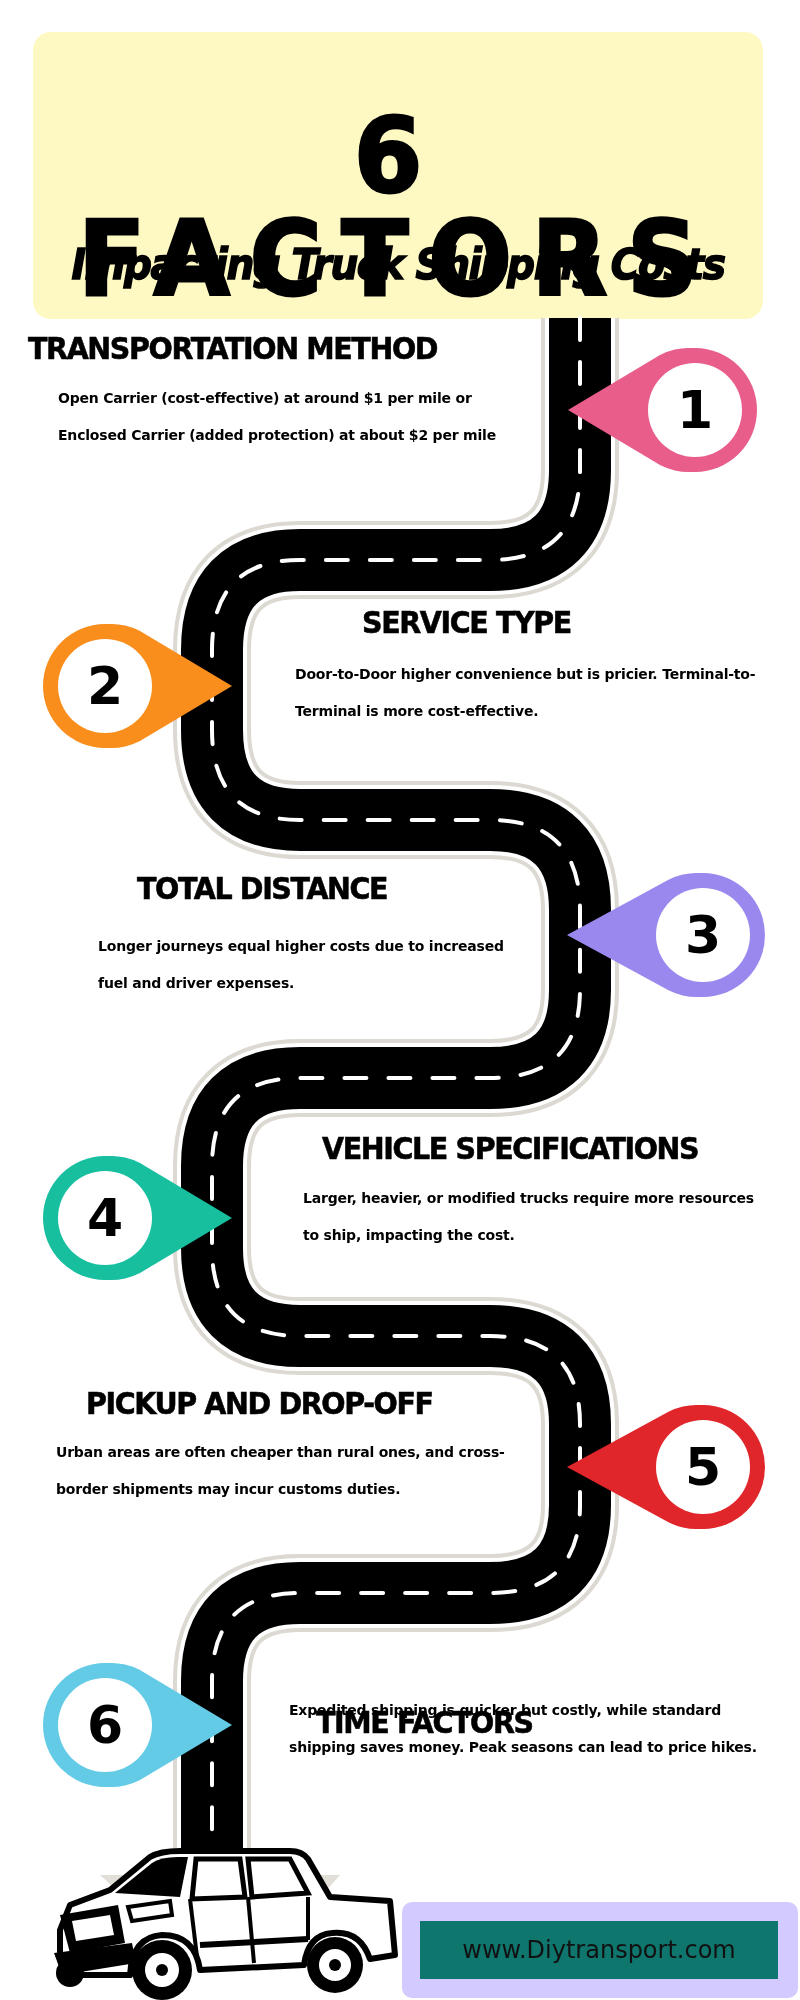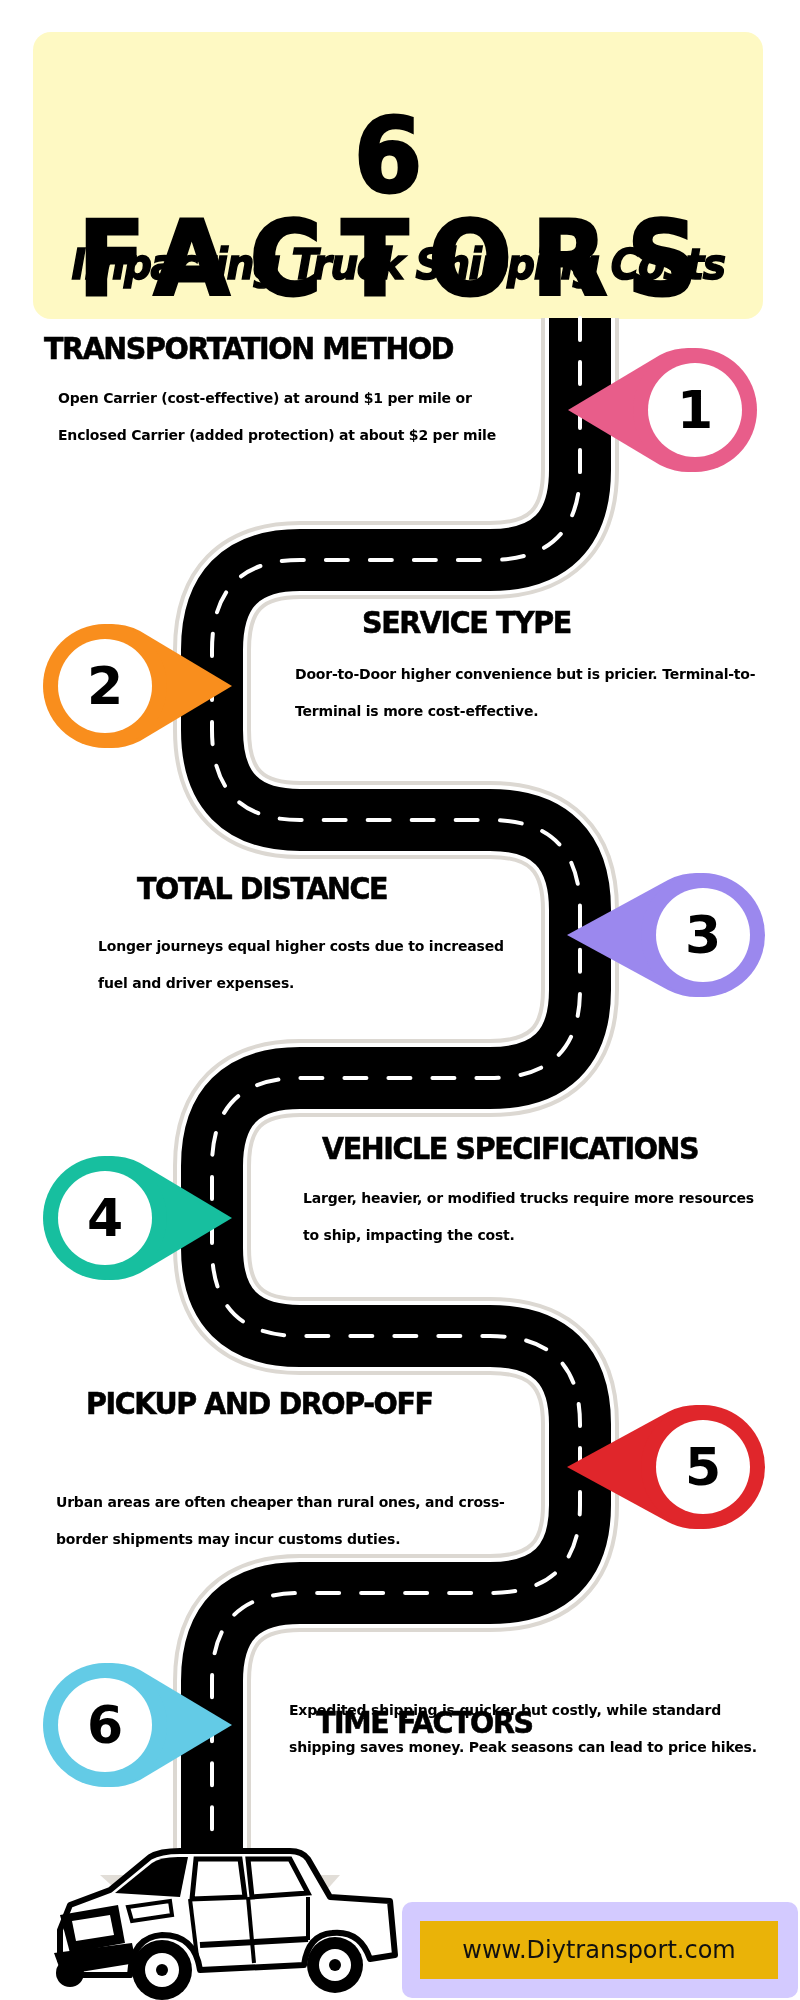--- a/index.html
+++ b/index.html
@@ -6,21 +6,21 @@
   body { width:800px; height:2000px; position:relative; overflow:hidden; font-family:"DejaVu Sans", sans-serif; color:#000; }
   .header { position:absolute; left:33px; top:32px; width:730px; height:287px; background:#fef9c3; border-radius:18px; }
   .title-main { position:absolute; left:0; right:0; top:78px; text-align:center; font-family:"DejaVu Sans", sans-serif; font-weight:900; font-size:98px; letter-spacing:20px; line-height:1; -webkit-text-stroke:3px #000; transform:scaleY(1.05); }
   .title-sub { position:absolute; left:0; right:0; top:212px; text-align:center; font-family:"DejaVu Sans", sans-serif; font-weight:bold; font-style:italic; font-size:42px; letter-spacing:-1.5px; line-height:1; -webkit-text-stroke:1.5px #000; transform:scaleX(0.93); }
   svg.road { position:absolute; left:0; top:0; }
   .section { position:absolute; }
   .sec-title { font-family:"DejaVu Sans", sans-serif; font-weight:bold; font-size:31px; letter-spacing:-1.5px; line-height:1; white-space:nowrap; -webkit-text-stroke:0.6px #000; transform-origin:left top; transform:scaleX(0.92); }
   .sec-body { font-family:"DejaVu Sans", sans-serif; font-weight:bold; font-size:14px; line-height:37px; letter-spacing:-0.2px; }
   .marker-num { position:absolute; width:96px; height:96px; line-height:96px; text-align:center; font-family:"DejaVu Sans", sans-serif; font-weight:900; font-size:52px; }
   .footer { position:absolute; left:402px; top:1902px; width:396px; height:96px; background:#d3caff; border-radius:10px; }
-  .footer-inner { position:absolute; left:18px; top:19px; width:358px; height:58px; background:#eab308; display:flex; align-items:center; justify-content:center; }
+  .footer-inner { position:absolute; left:18px; top:19px; width:358px; height:58px; background:#0f766e; display:flex; align-items:center; justify-content:center; }
   .footer-url { font-family:"DejaVu Sans", sans-serif; font-size:24px; color:#111; }
   .truck { position:absolute; left:40px; top:1835px; }
 </style>
 </head>
 <body>
 
 <div class="header">
   <div class="title-main">6 FACTORS</div>
   <div class="title-sub">Impacting Truck Shipping Costs</div>
 </div>
@@ -49,21 +49,21 @@
       L 300 1593
       Q 212 1593 212 1681
       L 212 1850" fill="none"></path>
   </defs>
   <use href="#roadpath" stroke="#dcd8d2" stroke-width="78" fill="none"></use>
   <use href="#roadpath" stroke="#ffffff" stroke-width="70" fill="none"></use>
   <use href="#roadpath" stroke="#000000" stroke-width="62" fill="none"></use>
   <use href="#roadpath" stroke="#ffffff" stroke-width="4" stroke-dasharray="22 22" stroke-linecap="round" fill="none"></use>
 </svg>
 
-<div class="section" style="left:44px; top:333px;">
+<div class="section" style="left:28px; top:333px;">
   <div class="sec-title">TRANSPORTATION METHOD</div>
 </div>
 <div class="section sec-body" style="left:58px; top:380px; width:450px;">Open Carrier (cost-effective) at around $1 per mile or Enclosed Carrier (added protection) at about $2 per mile</div>
 
 <div class="section" style="left:362px; top:607px;">
   <div class="sec-title">SERVICE TYPE</div>
 </div>
 <div class="section sec-body" style="left:295px; top:656px; width:480px;">Door-to-Door higher convenience but is pricier. Terminal-to-Terminal is more cost-effective.</div>
 
 <div class="section" style="left:137px; top:873px;">
@@ -72,21 +72,21 @@
 <div class="section sec-body" style="left:98px; top:928px; width:430px;">Longer journeys equal higher costs due to increased fuel and driver expenses.</div>
 
 <div class="section" style="left:322px; top:1133px;">
   <div class="sec-title">VEHICLE SPECIFICATIONS</div>
 </div>
 <div class="section sec-body" style="left:303px; top:1180px; width:470px;">Larger, heavier, or modified trucks require more resources to ship, impacting the cost.</div>
 
 <div class="section" style="left:86px; top:1388px;">
   <div class="sec-title">PICKUP AND DROP-OFF</div>
 </div>
-<div class="section sec-body" style="left:56px; top:1484px; width:490px;">Urban areas are often cheaper than rural ones, and cross-border shipments may incur customs duties.</div>
+<div class="section sec-body" style="left:56px; top:1434px; width:490px;">Urban areas are often cheaper than rural ones, and cross-border shipments may incur customs duties.</div>
 
 <div class="section" style="left:316px; top:1707px;">
   <div class="sec-title">TIME FACTORS</div>
 </div>
 <div class="section sec-body" style="left:289px; top:1692px; width:500px;">Expedited shipping is quicker but costly, while standard shipping saves money. Peak seasons can lead to price hikes.</div>
 
 <svg class="road" width="800" height="2000" viewBox="0 0 800 2000">
 
   <g>
     <path d="M 568 410 L 660 355 A 62 62 0 1 1 660 465 Z" fill="#e85d8a"></path>

